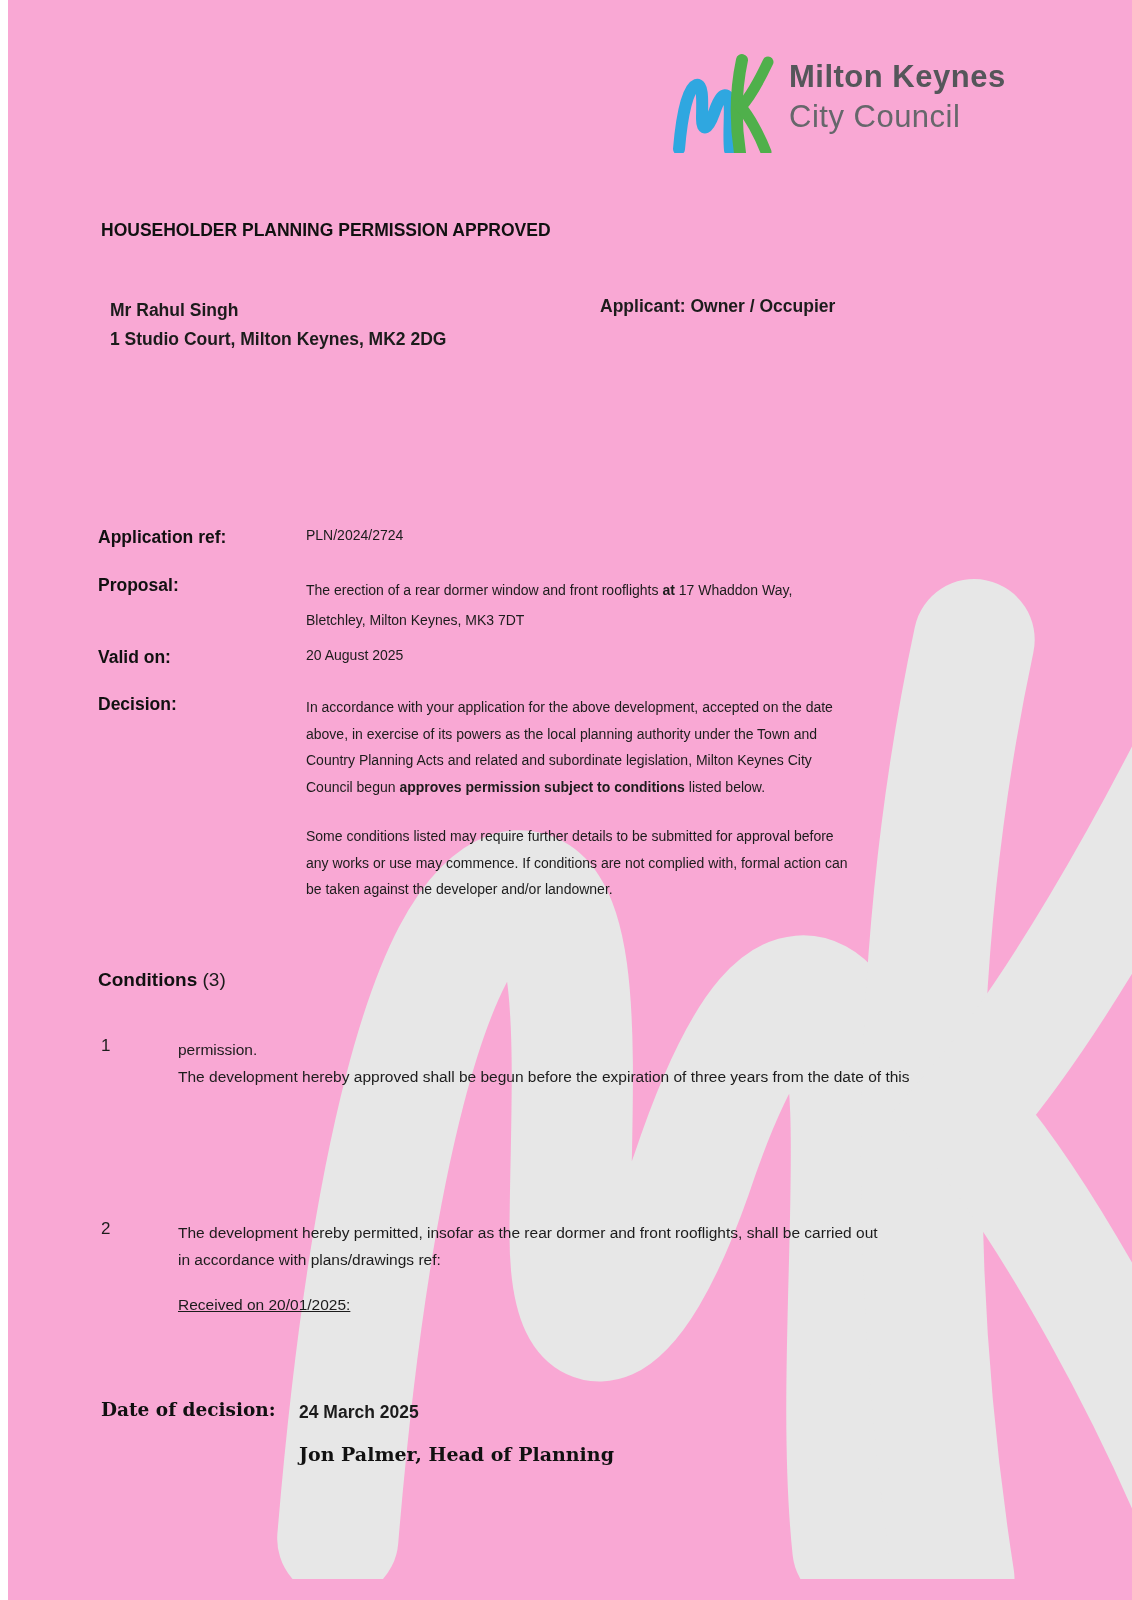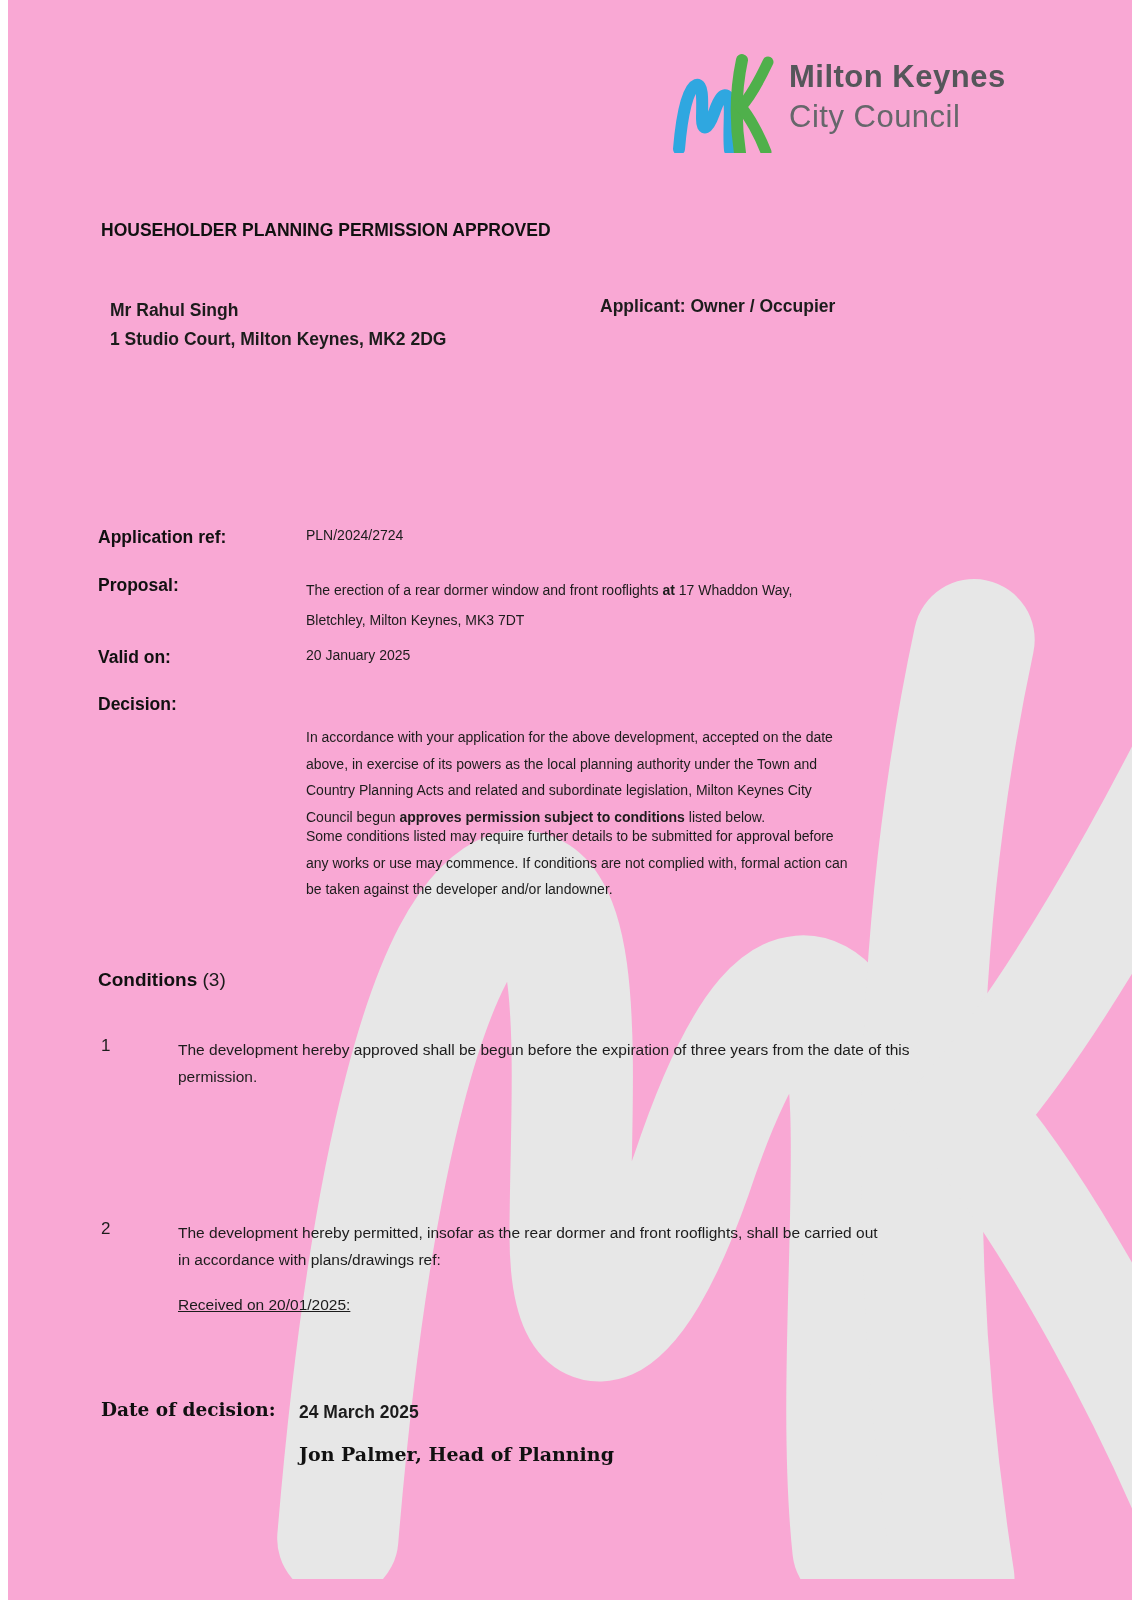--- a/index.html
+++ b/index.html
@@ -80,44 +80,44 @@
   <div class="row-label z" style="top:527px;">Application ref:</div>
   <div class="row-value z" style="top:527px;">PLN/2024/2724</div>
 
   <div class="row-label z" style="top:575px;">Proposal:</div>
   <div class="row-value z lh30" style="top:575px;width:760px;">
     <div><span>The erection of a rear dormer window and front rooflights </span><span class="b">at</span><span> 17 Whaddon Way,</span></div>
     <div>Bletchley, Milton Keynes, MK3 7DT</div>
   </div>
 
   <div class="row-label z" style="top:647px;">Valid on:</div>
-  <div class="row-value z" style="top:647px;">20 January 2025</div>
+  <div class="row-value z" style="top:647px;">20 August 2025</div>
 
   <div class="row-label z" style="top:694px;">Decision:</div>
-  <div class="row-value z lh265" style="top:724px;width:760px;">
+  <div class="row-value z lh265" style="top:694px;width:760px;">
     <div>In accordance with your application for the above development, accepted on the date</div>
     <div>above, in exercise of its powers as the local planning authority under the Town and</div>
     <div>Country Planning Acts and related and subordinate legislation, Milton Keynes City</div>
     <div><span>Council begun </span><span class="b">approves permission subject to conditions</span><span> listed below.</span></div>
   </div>
 
   <div class="row-value z lh265" style="top:823px;width:760px;">
     <div>Some conditions listed may require further details to be submitted for approval before</div>
     <div>any works or use may commence. If conditions are not complied with, formal action can</div>
     <div>be taken against the developer and/or landowner.</div>
   </div>
 
   <div class="abs z cond-heading">
     <span>Conditions</span><span class="count"> (3)</span>
   </div>
 
   <div class="cond-number z" style="top:1036px;">1</div>
   <div class="cond-text z" style="top:1036px;">
+    <div>permission.</div>
     <div>The development hereby approved shall be begun before the expiration of three years from the date of this</div>
-    <div>permission.</div>
   </div>
   <div class="cond-text z" style="top:1111px;">
   </div>
 
   <div class="cond-number z" style="top:1219px;">2</div>
   <div class="cond-text z" style="top:1219px;">
     <div>The development hereby permitted, insofar as the rear dormer and front rooflights, shall be carried out</div>
     <div>in accordance with plans/drawings ref:</div>
   </div>
   <div class="cond-text received z" style="top:1291px;">Received on 20/01/2025:</div>

